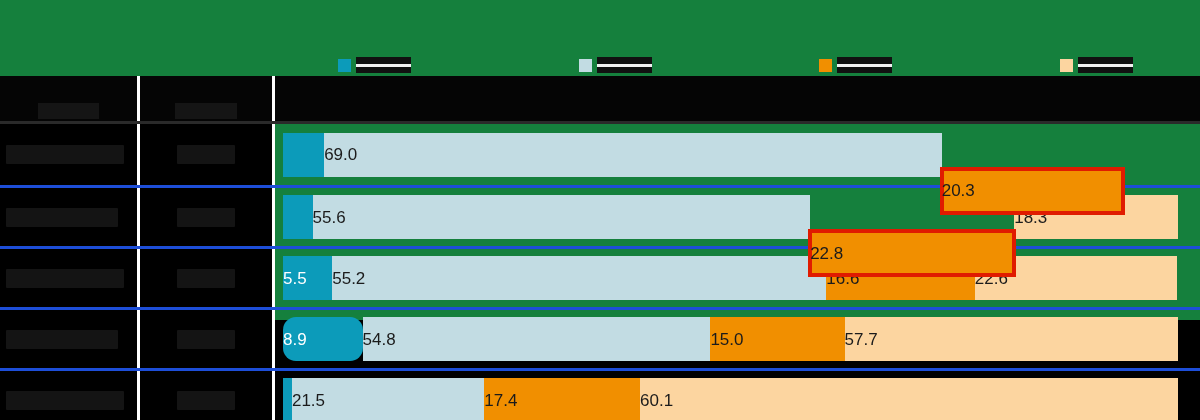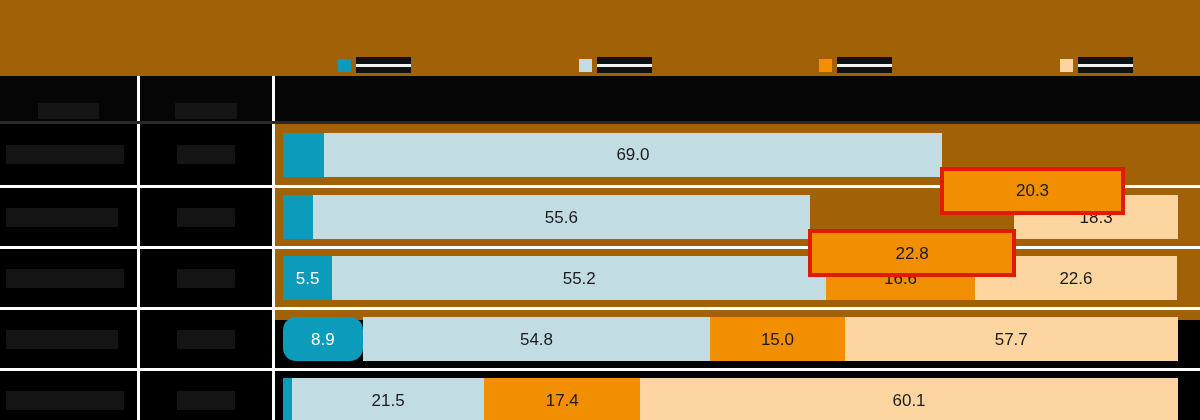--- a/index.html
+++ b/index.html
@@ -8,21 +8,21 @@
     background: #000000;
     width: 1200px; height: 420px;
     overflow: hidden;
     font-family: "Liberation Sans", sans-serif;
   }
 
   #root {
     position: relative;
     width: 1200px;
     height: 320px;
-    background: #a16207;
+    background: #15803d;
   }
 
   
   .legend {
     position: absolute;
     left: 283px;
     top: 52px;
     width: 895px;
     height: 26px;
     display: flex;
@@ -92,21 +92,21 @@
     color: transparent;
     background: #151515;
     padding: 1px 4px;
     white-space: nowrap;
   }
   .th-3 .th-label { background: transparent; }
 
   .row {
     display: flex;
     height: 61px;
-    border-top: 3px solid #ffffff;
+    border-top: 3px solid #1d4ed8;
   }
   .row:first-child { border-top: none; }
   .cell-label {
     width: 140px;
     border-right: 3px solid #ffffff;
     display: flex;
     align-items: center;
     padding-left: 6px;
     background: #000000;
   }
@@ -138,21 +138,20 @@
   .bar {
     position: relative;
     display: flex;
     width: 895px;
     height: 44px;
   }
   .seg {
     position: relative;
     display: flex;
     align-items: center;
-    justify-content: center;
     height: 100%;
     overflow: visible;
   }
   .seg-val {
     font-size: 17px;
     line-height: 19px;
     color: #1b1b1b;
     white-space: nowrap;
     position: relative;
     z-index: 2;

